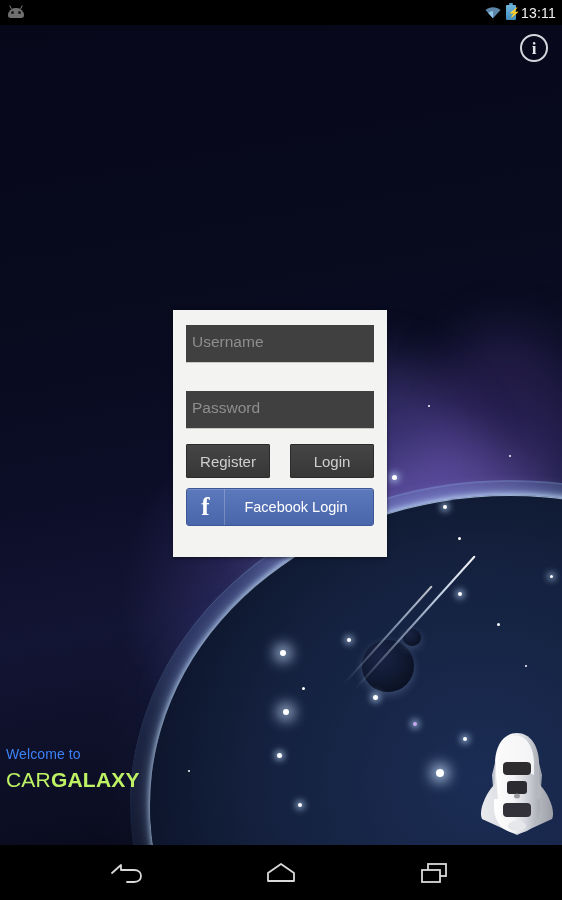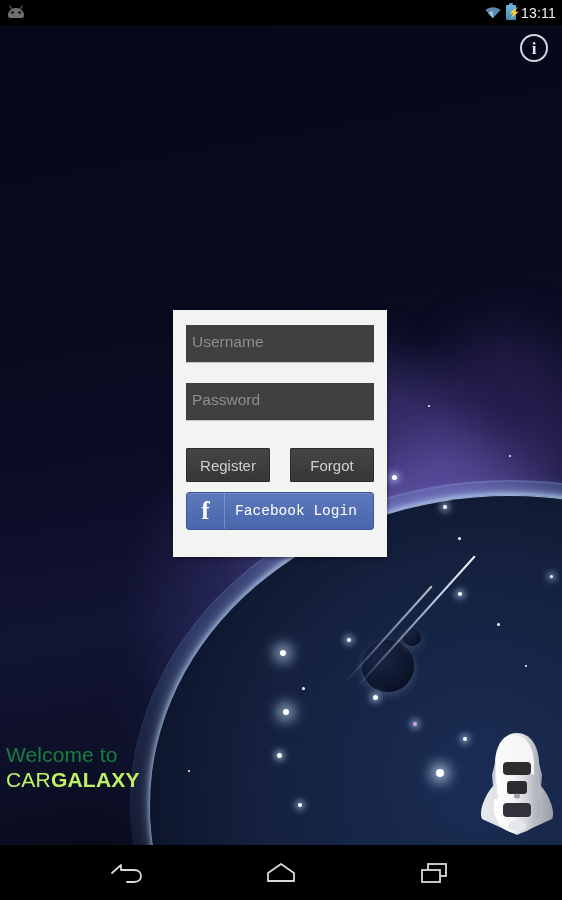--- a/index.html
+++ b/index.html
@@ -155,24 +155,24 @@
     border-bottom: 1px solid #c8c8c6;
     color: #8e8e8e;
     font-size: 15.5px;
     font-family: "Liberation Sans", sans-serif;
     padding: 0 6px 4px 6px;
     outline: none;
     display: block;
   }
   .field::placeholder { color: #8e8e8e; opacity: 1; }
   #username-field { margin-top: 2px; }
-  #password-field { margin-top: 20px; }
+  #password-field { margin-top: 28px; }
 
   .btn-row {
-    display: flex; gap: 20px; margin-top: 27px;
+    display: flex; gap: 20px; margin-top: 15px;
   }
   .dark-btn {
     flex: 1; height: 34px;
     background: linear-gradient(180deg,#454545 0%, #373737 100%);
     border: 1px solid #2b2b2b;
     color: #cfcfcf;
     font-size: 15px;
     font-family: "Liberation Sans", sans-serif;
     cursor: pointer;
     border-radius: 1px;
@@ -192,37 +192,37 @@
     width: 38px; height: 100%;
     display: flex; align-items: center; justify-content: center;
     color: #ffffff;
     font-size: 25px; font-weight: bold;
     font-family: "Liberation Serif", serif;
     border-right: 1px solid rgba(255,255,255,0.22);
   }
   #fb-label {
     flex: 1; text-align: center;
     color: #ffffff; font-size: 14.5px;
-    font-family: Liberation Mono, monospace;
+    font-family: Liberation Sans, sans-serif;
     padding-right: 6px;
   }
   #forgot-link {
     margin-top: 9px; width: 188px;
     text-align: center; color: #8b8b8b;
     font-size: 13px; cursor: pointer;
     font-family: "Liberation Sans", sans-serif;
   }
 
   
   #welcome {
     position: absolute; left: 6px; top: 742px;
     z-index: 20; width: 330px;
   }
   #welcome-line1 {
-    color: #15803d; font-size: 21px; font-weight: normal;
+    color: #3b82f6; font-size: 14px; font-weight: normal;
     line-height: 25px; letter-spacing: 0.1px;
   }
   #welcome-brand {
     color: #bef264; font-size: 21px; line-height: 26px;
     letter-spacing: 0.2px;
   }
   #welcome-brand .brand-light { font-weight: normal; }
   #welcome-brand .brand-bold { font-weight: bold; }
   #welcome-desc {
     color: #f0f0f5; font-size: 12.6px; font-weight: bold;
@@ -334,21 +334,21 @@
   </div>
 
   <div id="info-icon">i</div>
 
   <div id="login-card">
     <input id="username-field" class="field" type="text" placeholder="Username" style="">
     <input id="password-field" class="field" type="text" placeholder="Password" style="">
 
     <div class="btn-row">
       <button class="dark-btn">Register</button>
-      <button class="dark-btn">Forgot</button>
+      <button class="dark-btn">Login</button>
     </div>
 
     <div id="fb-button">
       <div id="fb-logo">f</div>
       <div id="fb-label">Facebook Login</div>
     </div>
 
   </div>
 
   <div id="welcome">

